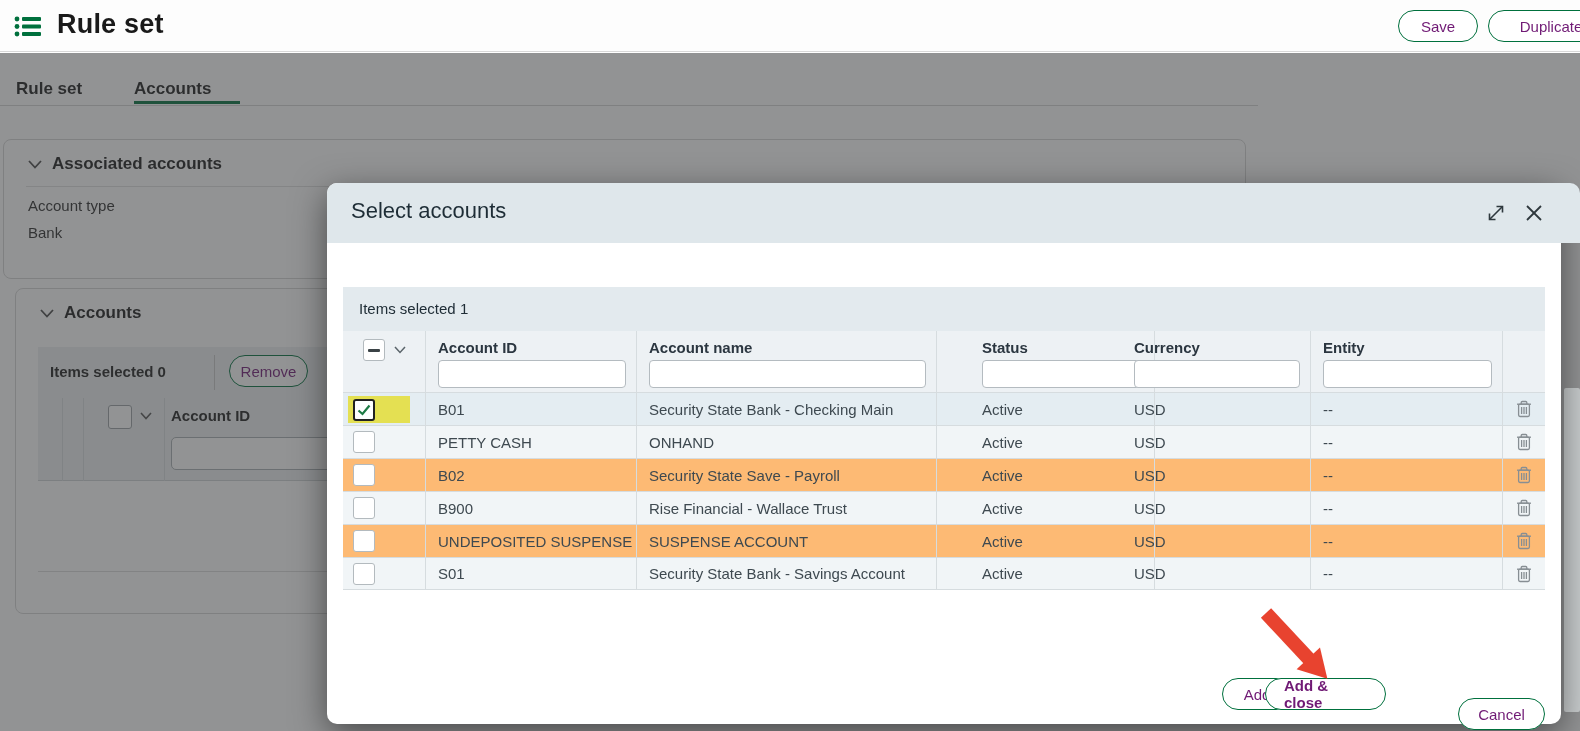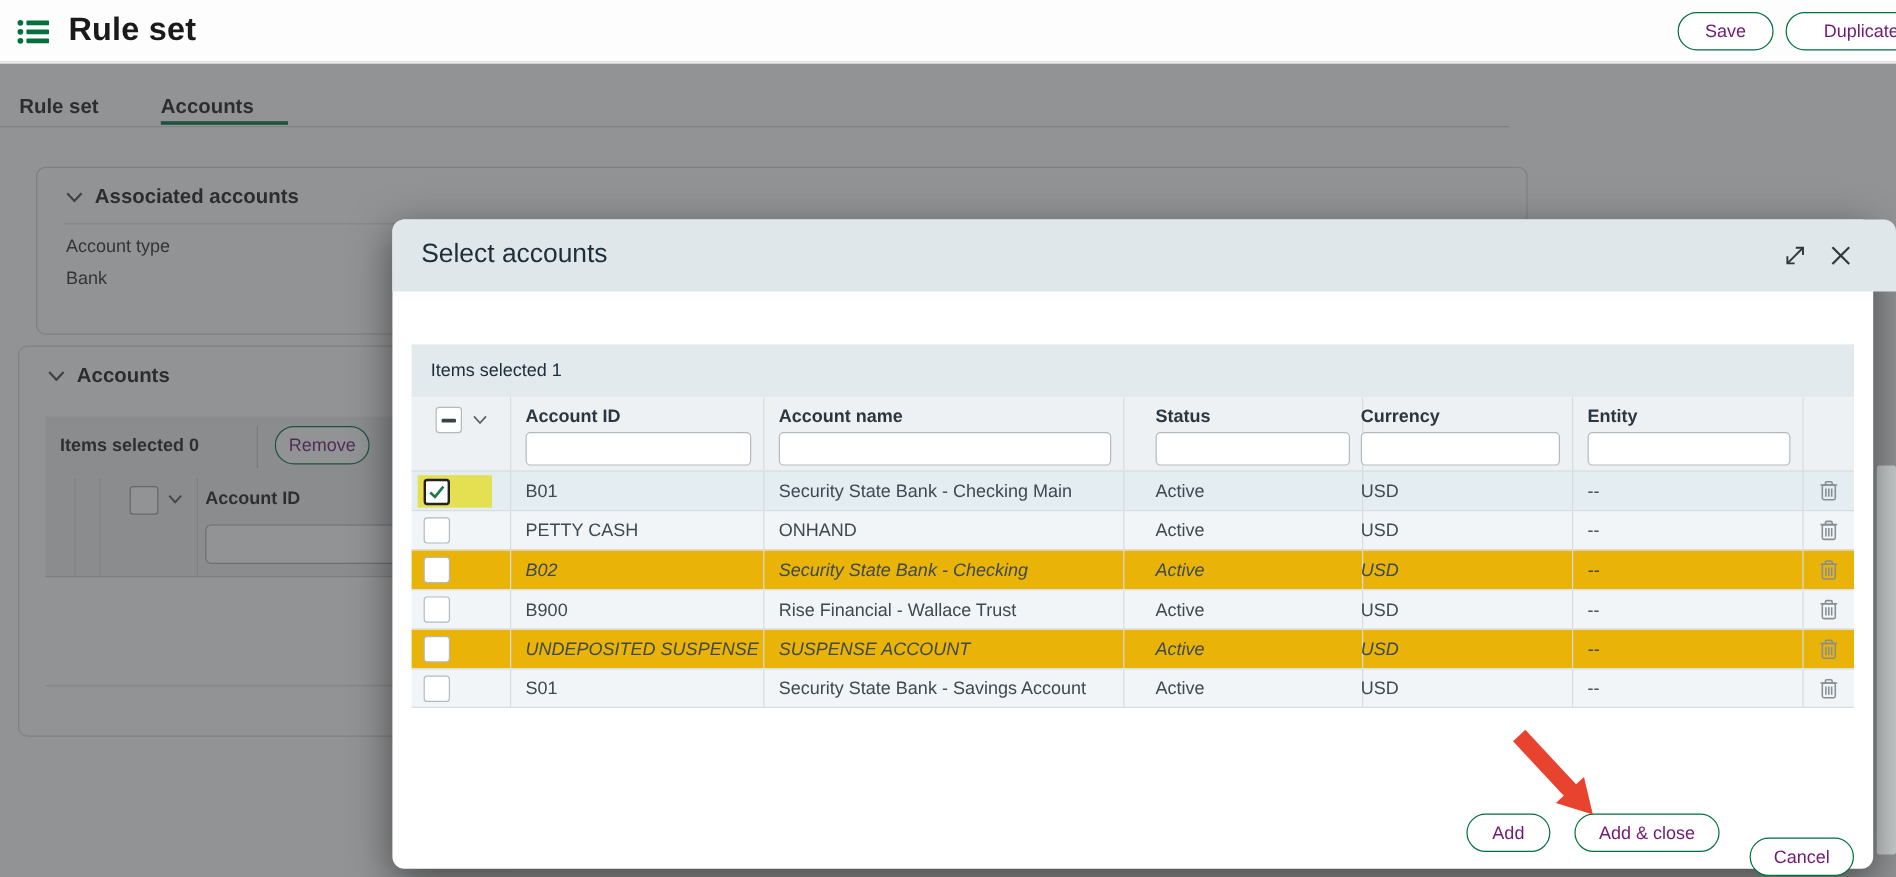--- a/index.html
+++ b/index.html
@@ -21,21 +21,21 @@
 
   
   #page-body { left:0; top:52px; width:1580px; height:679px; background:#fff; }
   .tab { font-size:17px; font-weight:600; color:#1e1e1e; }
   #tab-ruleset { left:16px; top:27px; }
   #tab-accounts { left:134px; top:27px; }
   #tab-underline { left:134px; top:49px; width:106px; height:3px; background:#00703d; }
   #tab-divider { left:0; top:53px; width:1258px; height:1px; background:#d6d6d6; }
 
   .panel { background:#fff; border:1px solid #d6d6d6; border-radius:8px; }
-  #panel-assoc { left:30px; top:87px; width:1243px; height:140px; }
+  #panel-assoc { left:3px; top:87px; width:1243px; height:140px; }
   #panel-accounts { left:15px; top:236px; width:1243px; height:326px; }
   .panel-title-row { position:absolute; left:24px; top:14px; display:flex; align-items:center; gap:10px; }
   .panel-title { font-size:17px; font-weight:bold; color:#1c1c1c; }
   .panel-hdr-divider { position:absolute; left:22px; right:22px; top:46px; height:1px; background:#e0e0e0; }
   .field-label { position:absolute; left:24px; font-size:15px; color:#2e2e2e; }
 
   #acc-toolbar { left:22px; top:58px; width:1199px; height:51px; background:#edf0f1; }
   #items-selected-0 { position:absolute; left:12px; top:16px; font-size:15px; font-weight:700; color:#1f1f1f; }
   #acc-toolbar-vdiv { position:absolute; left:176px; top:8px; width:1px; height:35px; background:#c7c7c7; }
   #remove-btn { position:absolute; left:191px; top:8px; width:79px; }
@@ -69,45 +69,45 @@
   #sel-table { left:16px; top:148px; width:1202px; }
   .thead { position:relative; width:1202px; height:61px; background:#edf1f4; }
   .trow { position:relative; width:1202px; height:33px; border-top:1px solid #d6dcdf; }
   .trow:last-of-type { border-bottom:1px solid #d6dcdf; }
   .cell { position:absolute; top:0; height:100%; border-right:1px solid #d6dcdf;
           display:flex; align-items:center; font-size:15px; color:#3e4950; padding-left:12px; }
   .cell:first-child { border-left:1px solid transparent; }
   .c0 { left:0;     width:83px;  }
   .c1 { left:83px;  width:211px; }
   .c2 { left:294px; width:300px; }
-  .c3 { left:608px; width:185px; }
+  .c3 { left:627px; width:185px; }
   .c4 { left:779px; width:189px; }
   .c5 { left:968px; width:192px; }
   .c6 { left:1160px; width:42px; border-right:none; justify-content:center; padding-left:0; }
-  .row-white { background:#eab308;font-style:italic; }
+  .row-white { background:#fdba74; }
   .row-stripe { background:#f1f5f7; }
   .row-selected { background:#e4edf2; }
 
   .hcell { position:absolute; top:0; height:61px; border-right:1px solid #d6dcdf; padding:8px 10px 0 12px; }
   .hcell .hlabel { font-size:15px; font-weight:bold; color:#2b3post6; color:#2b3640; display:block; }
   .filter-input { margin-top:4px; width:100%; height:28px; background:#fff;
                   border:1px solid #b4bbc0; border-radius:4px; outline:none; font-size:14px; padding:0 8px; }
 
   .cb { width:22px; height:22px; background:#fff; border:1px solid #b3babe; border-radius:3px; position:relative; }
   .cb-checked { border:2px solid #222; }
   .hl-yellow { position:absolute; left:4px; top:3px; width:62px; height:27px; background:#e4e052;
                display:flex; align-items:center; }
   .hl-yellow .cb { margin-left:5px; }
   #selall-cb { position:absolute; left:20px; top:8px; }
   #selall-chevron { position:absolute; left:51px; top:15px; }
   .minus-bar { position:absolute; left:4px; top:8.5px; width:12px; height:3.5px; background:#3a4246; border-radius:1px; }
 
   #modal-buttons { left:0; top:495px; width:1234px; height:32px; }
   #add-btn       { position:absolute; left:895px;  width:70px; }
-  #add-close-btn { position:absolute; left:985px;  width:121px; }
+  #add-close-btn { position:absolute; left:938px;  width:121px;font-weight:bold; }
   #cancel-btn    { position:absolute; left:1131px; width:87px;margin-top:20px; }
 
   
   #red-arrow { left:1266px; top:606px; width:92px; height:30px; transform:rotate(47deg);
                transform-origin:0 7px; z-index:20; pointer-events:none; }
   #red-arrow .shaft { position:absolute; left:0; top:0; width:64px; height:14px; background:#e8432f; }
   #red-arrow .head  { position:absolute; left:62px; top:-9px; width:0; height:0;
                       border-left:28px solid #e8432f; border-top:16px solid transparent;
                       border-bottom:16px solid transparent; }
   svg { display:block; }
@@ -297,21 +297,21 @@
             </svg>
           </span>
         </div>
       </div>
 
       <div class="trow row-white">
         <div class="cell c0">
             <span class="cb" style="margin-left:-3px;"></span>
           </div>
         <div class="cell c1">B02</div>
-        <div class="cell c2">Security State Bank - Checking</div>
+        <div class="cell c2">Security State Save - Payroll</div>
         <div class="cell c3">Active</div>
         <div class="cell c4">USD</div>
         <div class="cell c5">--</div>
         <div class="cell c6">
           <span>
             <svg width="16" height="18" viewBox="0 0 16 18" fill="none" stroke="#878e93" stroke-width="1.3">
               <path d="M1 4.2h14"></path>
                 <path d="M5.2 4V2.6c0-.6.5-1.1 1.1-1.1h3.4c.6 0 1.1.5 1.1 1.1V4"></path>
               <rect x="2.6" y="4.2" width="10.8" height="12.3" rx="1.4"></rect>
               <line x1="5.6" y1="7" x2="5.6" y2="14"></line>

